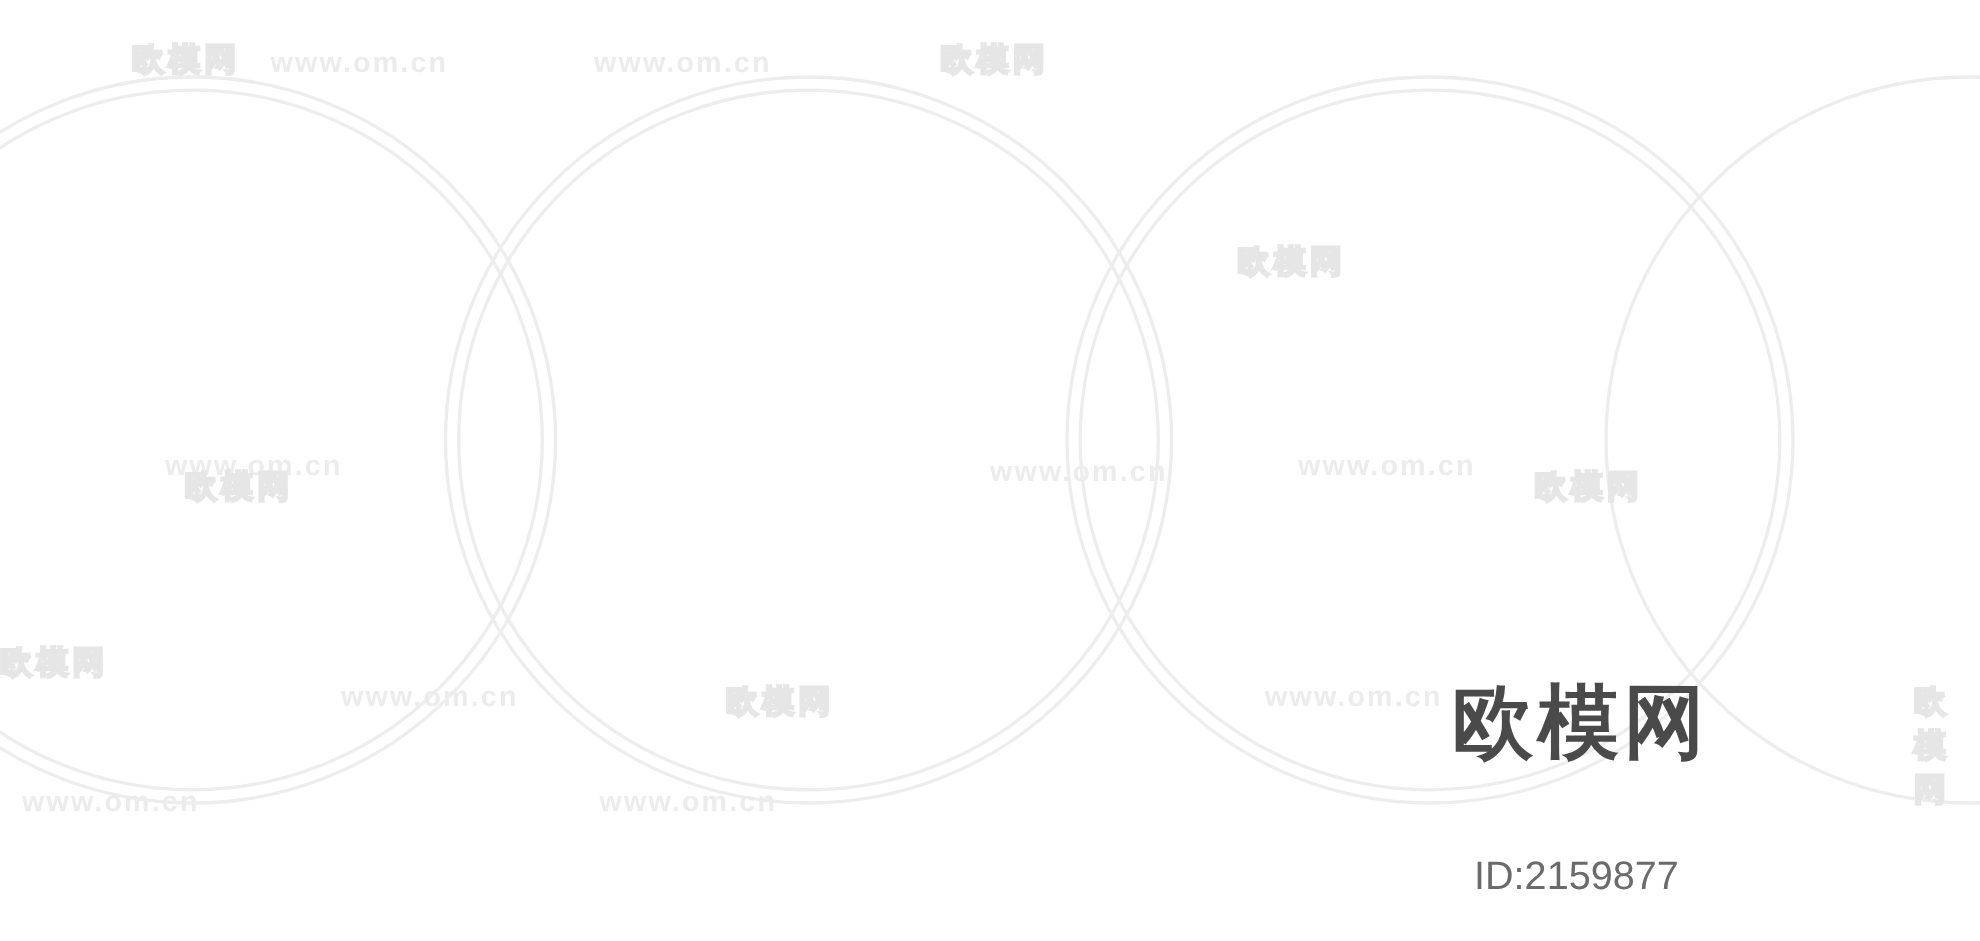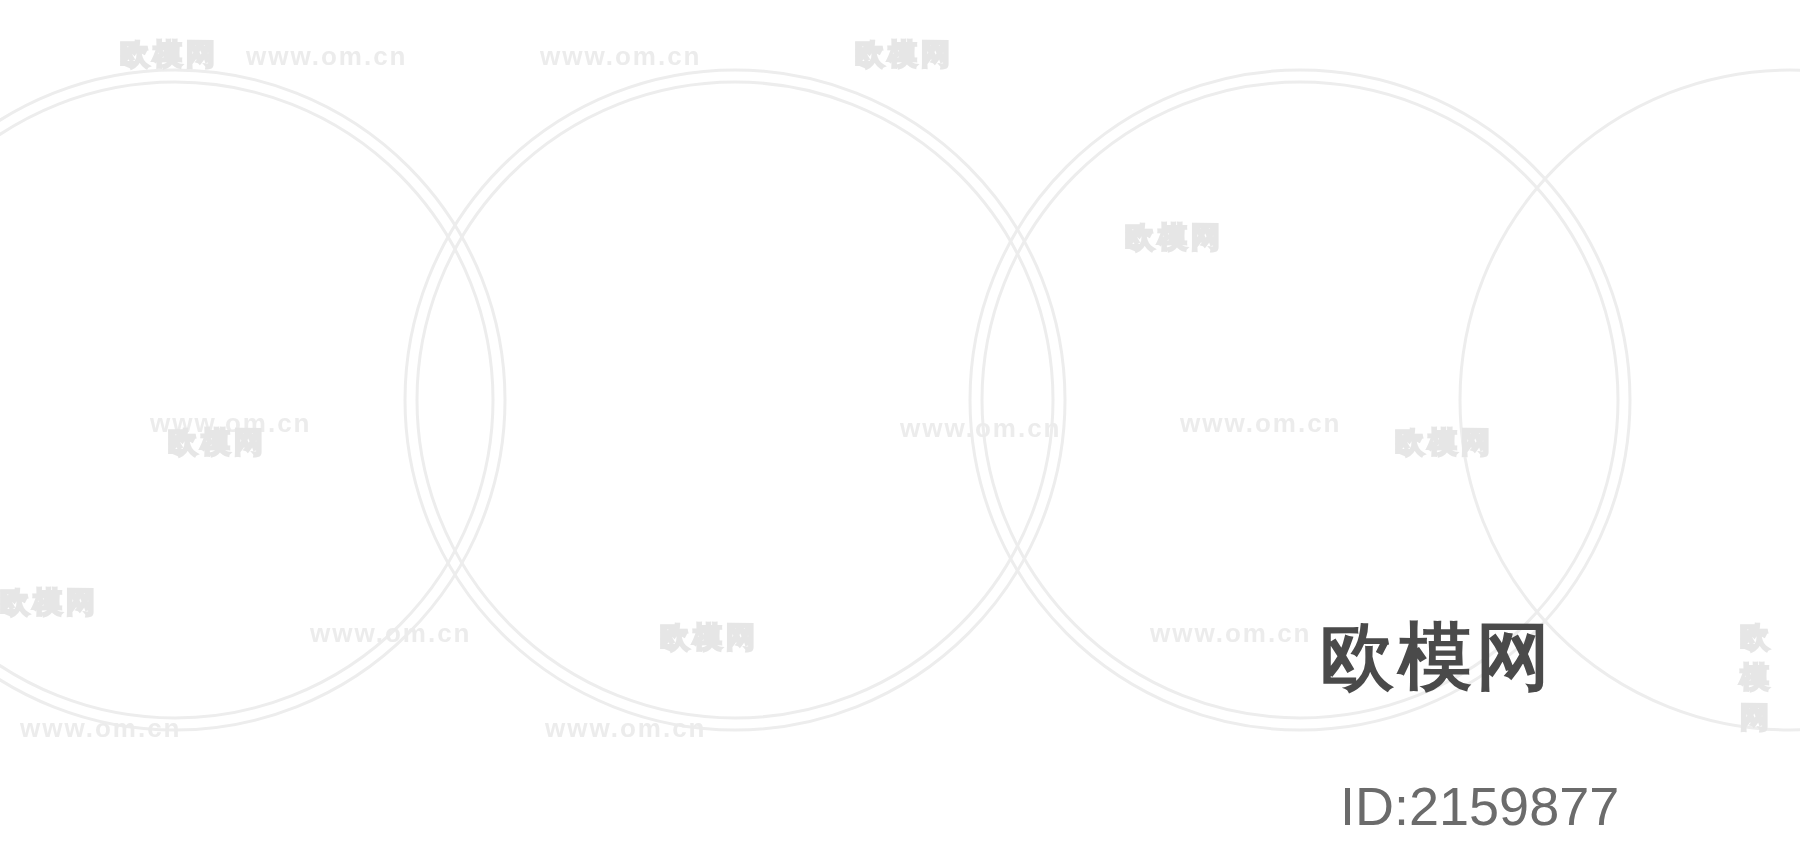--- a/index.html
+++ b/index.html
@@ -388,15 +388,15 @@
   <div class="wm wm-logo-txt" style="left:120px;top:12px;">欧模网</div>
   <div class="wm wm-logo-txt" style="left:855px;top:12px;">欧模网</div>
   <div class="wm wm-logo-txt" style="left:1125px;top:195px;">欧模网</div>
   <div class="wm wm-logo-txt" style="left:168px;top:400px;">欧模网</div>
   <div class="wm wm-logo-txt" style="left:1395px;top:400px;">欧模网</div>
   <div class="wm wm-logo-txt" style="left:660px;top:595px;">欧模网</div>
   <div class="wm wm-logo-txt" style="left:1740px;top:595px;">欧模网</div>
   <div class="wm wm-logo-txt" style="left:0px;top:560px;">欧模网</div>
 
   <div class="wm wm-dark" style="left:1320px;top:585px;font-size:74px;letter-spacing:4px;">欧模网</div>
-  <div class="wm wm-dark" style="left:1340px;top:752px;font-size:54px;color:#6b6b6b;font-weight:400;">ID:2159877</div>
+  <div class="wm wm-dark" style="left:1340px;top:752px;font-size:36px;color:#6b6b6b;font-weight:400;">ID:2159877</div>
 
 </div>
 
 </body></html>

